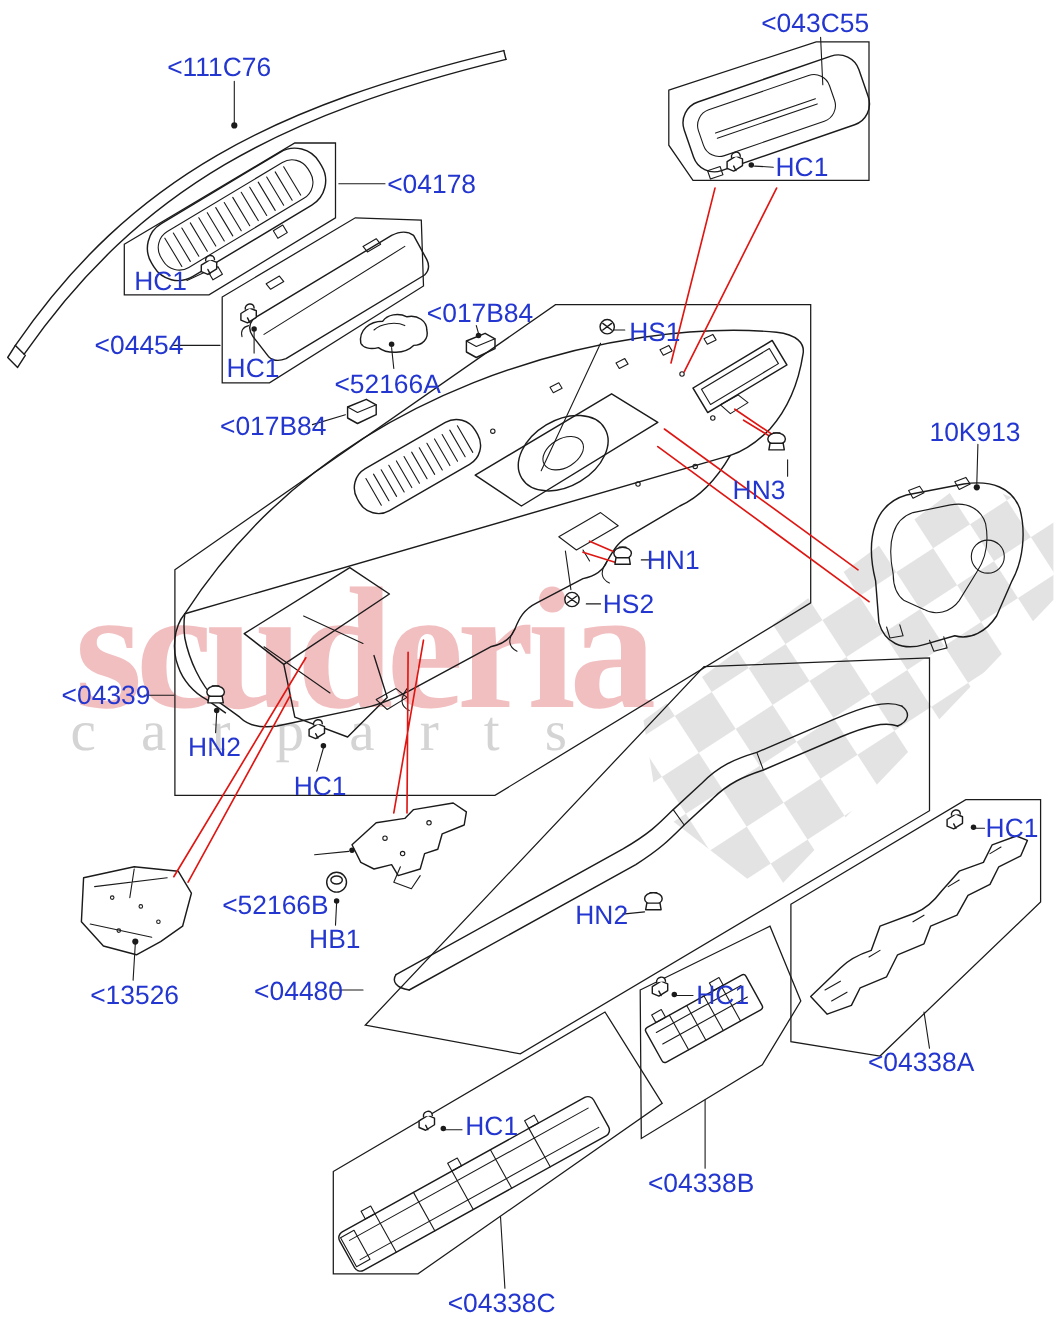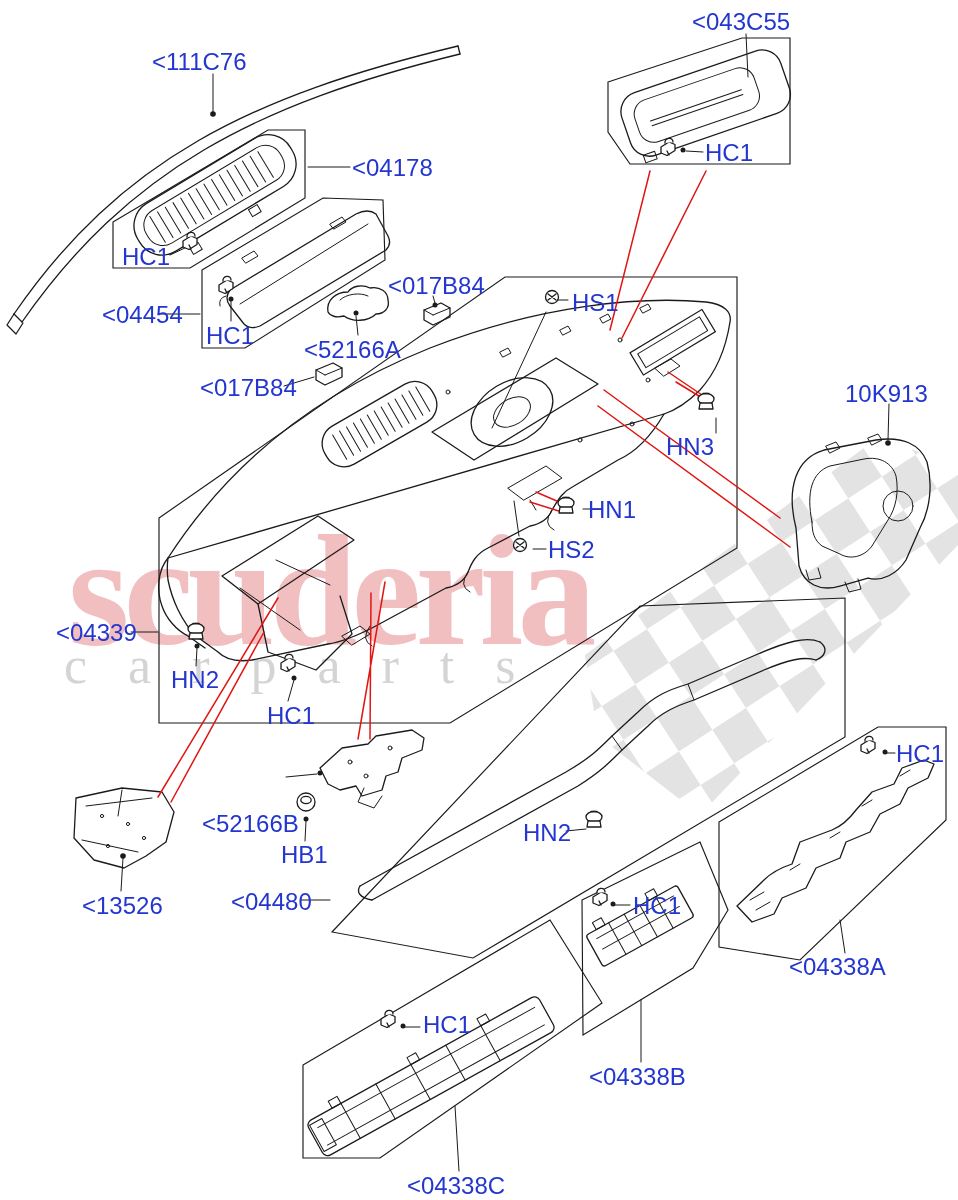--- a/index.html
+++ b/index.html
@@ -280,21 +280,21 @@
         <use href="#i-bolt" x="0" y="0"></use>
       </g>
     </g>
   </svg>
 
   <div class="lbl" style="left:152px;top:50px">&lt;111C76</div>
   <div class="lbl" style="left:352px;top:156px">&lt;04178</div>
   <div class="lbl" style="left:692px;top:10px">&lt;043C55</div>
   <div class="lbl" style="left:705px;top:141px">HC1</div>
   <div class="lbl" style="left:122px;top:245px">HC1</div>
-  <div class="lbl" style="left:102px;top:303px">&lt;04454</div>
+  <div class="lbl" style="left:86px;top:303px">&lt;04454</div>
   <div class="lbl" style="left:206px;top:324px">HC1</div>
   <div class="lbl" style="left:304px;top:338px">&lt;52166A</div>
   <div class="lbl" style="left:388px;top:274px">&lt;017B84</div>
   <div class="lbl" style="left:200px;top:376px">&lt;017B84</div>
   <div class="lbl" style="left:572px;top:291px">HS1</div>
   <div class="lbl" style="left:666px;top:435px">HN3</div>
   <div class="lbl" style="left:845px;top:382px">10K913</div>
   <div class="lbl" style="left:588px;top:498px">HN1</div>
   <div class="lbl" style="left:548px;top:538px">HS2</div>
   <div class="lbl" style="left:56px;top:621px">&lt;04339</div>

